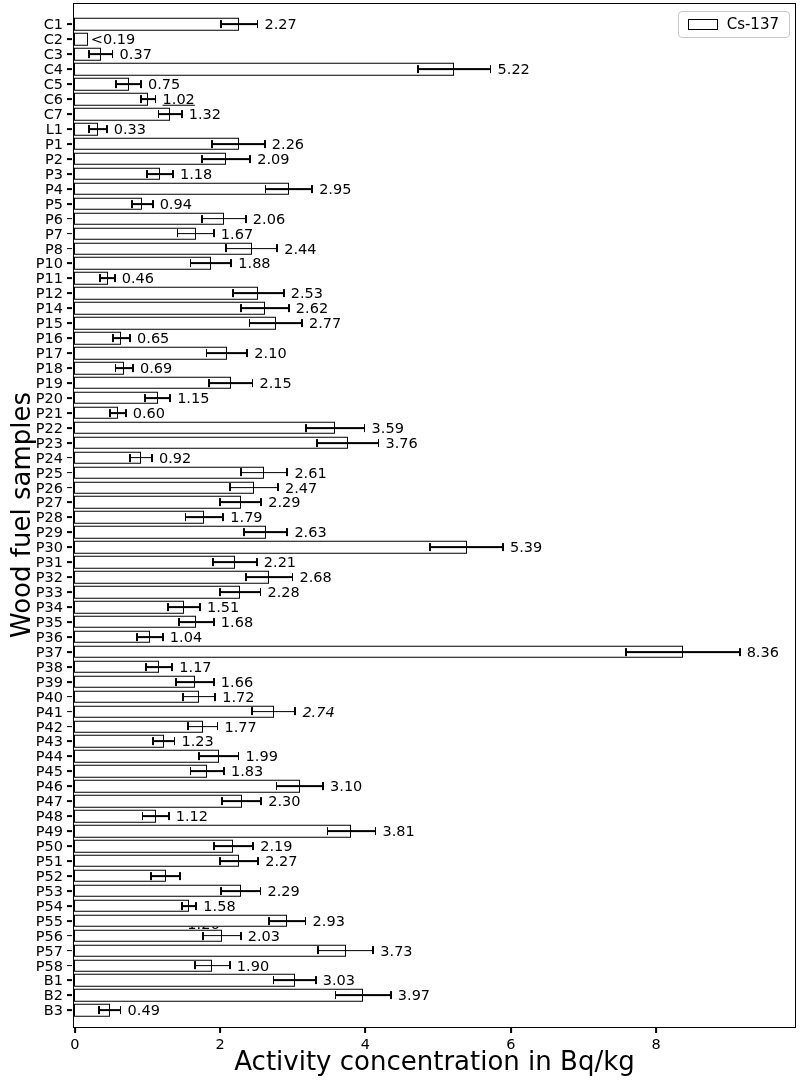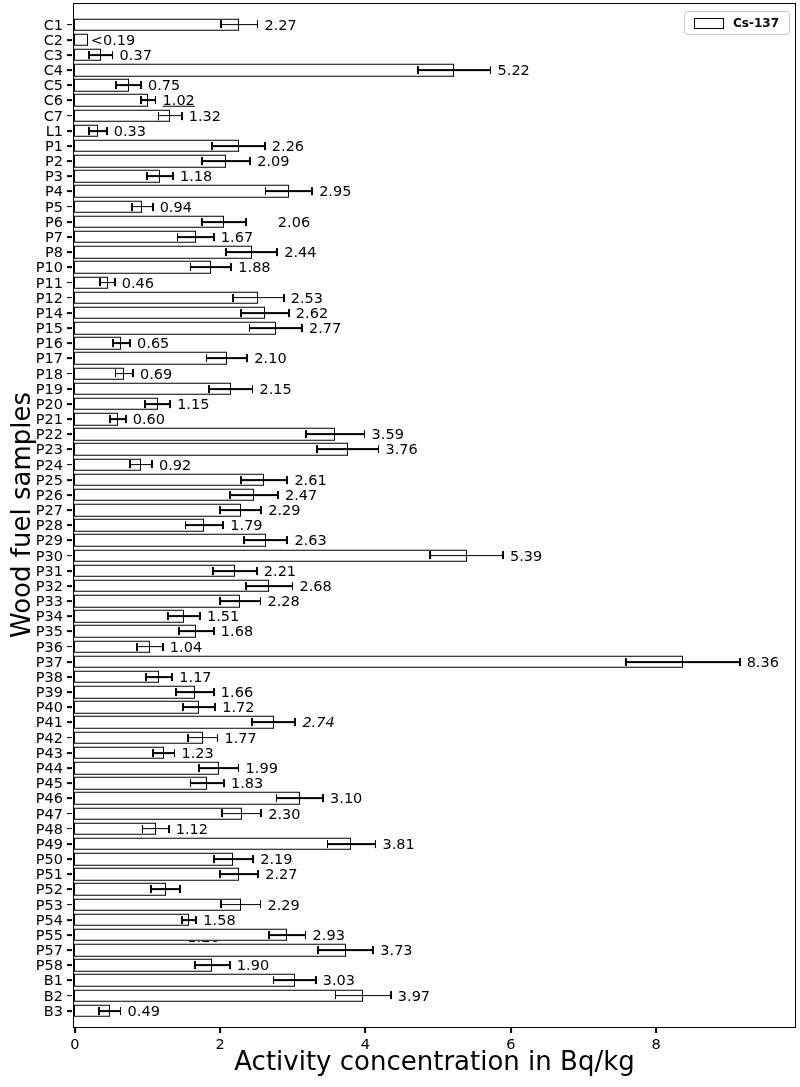--- a/index.html
+++ b/index.html
@@ -49,21 +49,21 @@
   .legend {
     position: absolute; top: 7px; right: 5px;
     display: flex; align-items: center; gap: 9px;
     background: #fff; border: 1.2px solid #c9c9c9; border-radius: 4px;
     padding: 5px 10px 5px 9px;
   }
   .legend-swatch {
     width: 30px; height: 11px; background: #fff; border: 1.6px solid #000;
     box-sizing: border-box; display: inline-block;
   }
-  .legend-label { font-size: 12px; line-height: 1; font-weight: bold; }
+  .legend-label { font-size: 15px; line-height: 1; }
 
   .xticks { position: absolute; left: 74.8px; top: 1028px; width: 719.4px; height: 30px; }
   .xtick-mark { position: absolute; top: 0; width: 1.8px; height: 5px; background: #000; transform: translateX(-50%); }
   .xtick-label { position: absolute; top: 9px; transform: translateX(-50%); font-size: 14.5px; line-height: 1; }
 
   .xlabel {
     position: absolute; left: 73px; width: 723px; top: 1048px;
     text-align: center; font-size: 26px; line-height: 1;
   }
   .ylabel {
@@ -205,21 +205,21 @@
           <div class="value-label" style="left: calc(10.9091% + 7px);">0.94</div>
         </div>
         <div class="row">
           <div class="ytick-mark"></div>
           <div class="ytick-label">P6</div>
           <div class="bar" style="width: 20.8081%;"></div>
           <div class="errbar" style="left: 17.7778%; width: 6.06061%;">
             <div class="errcap left"></div>
             <div class="errcap right"></div>
           </div>
-          <div class="value-label" style="left: calc(23.8384% + 7px); margin-left: 25px;">2.06</div>
+          <div class="value-label" style="left: calc(23.8384% + 7px);">2.06</div>
         </div>
         <div class="row">
           <div class="ytick-mark"></div>
           <div class="ytick-label">P7</div>
           <div class="bar" style="width: 16.8687%;"></div>
           <div class="errbar" style="left: 14.3434%; width: 5.05051%;">
             <div class="errcap left"></div>
             <div class="errcap right"></div>
           </div>
           <div class="value-label" style="left: calc(19.3939% + 7px);">1.67</div>
@@ -676,20 +676,30 @@
         </div>
         <div class="row">
           <div class="ytick-mark"></div>
           <div class="ytick-label">P55</div>
           <div class="bar" style="width: 29.596%;"></div>
           <div class="errbar" style="left: 27.0707%; width: 5.05051%;">
             <div class="errcap left"></div>
             <div class="errcap right"></div>
           </div>
           <div class="value-label" style="left: calc(32.1212% + 7px);">2.93</div>
+        </div>
+        <div class="row">
+          <div class="ytick-mark"></div>
+          <div class="ytick-label">P56</div>
+          <div class="bar" style="width: 20.5051%;"></div>
+          <div class="errbar" style="left: 17.8788%; width: 5.25253%;">
+            <div class="errcap left"></div>
+            <div class="errcap right"></div>
+          </div>
+          <div class="value-label" style="left: calc(23.1313% + 7px);">2.03</div>
         </div>
         <div class="row">
           <div class="ytick-mark"></div>
           <div class="ytick-label">P57</div>
           <div class="bar" style="width: 37.6768%;"></div>
           <div class="errbar" style="left: 33.8384%; width: 7.67677%;">
             <div class="errcap left"></div>
             <div class="errcap right"></div>
           </div>
           <div class="value-label" style="left: calc(41.5152% + 7px);">3.73</div>

